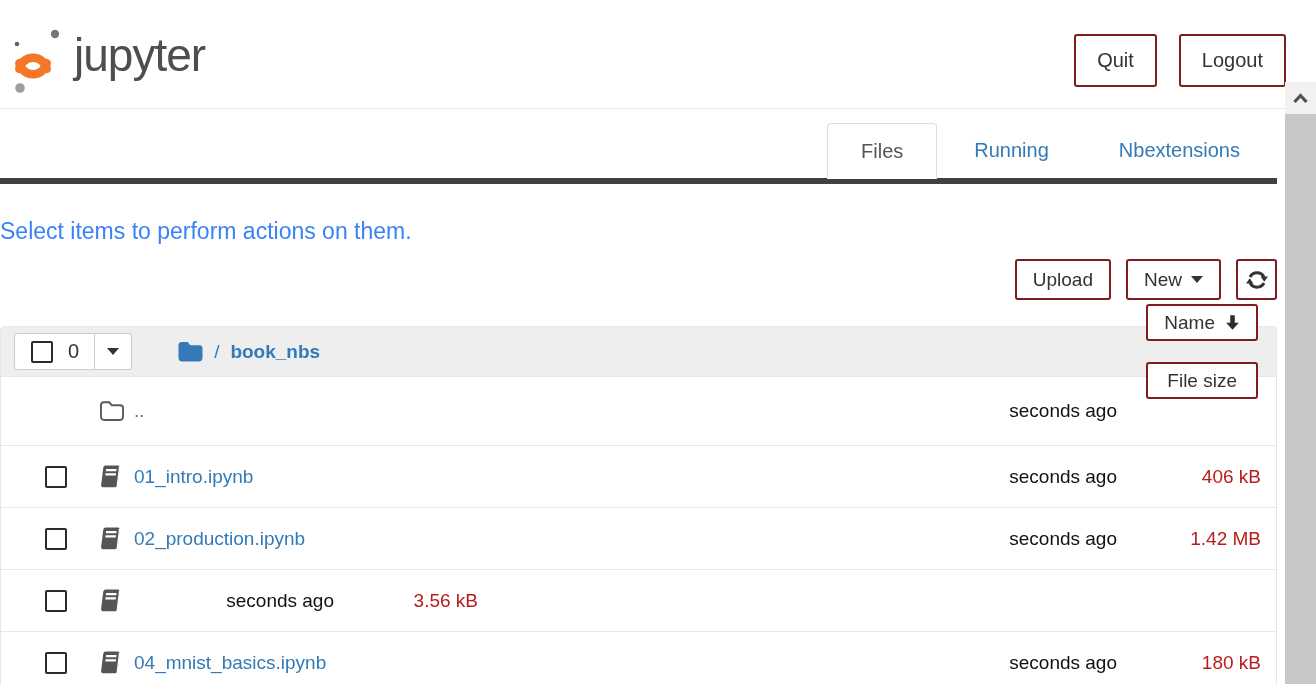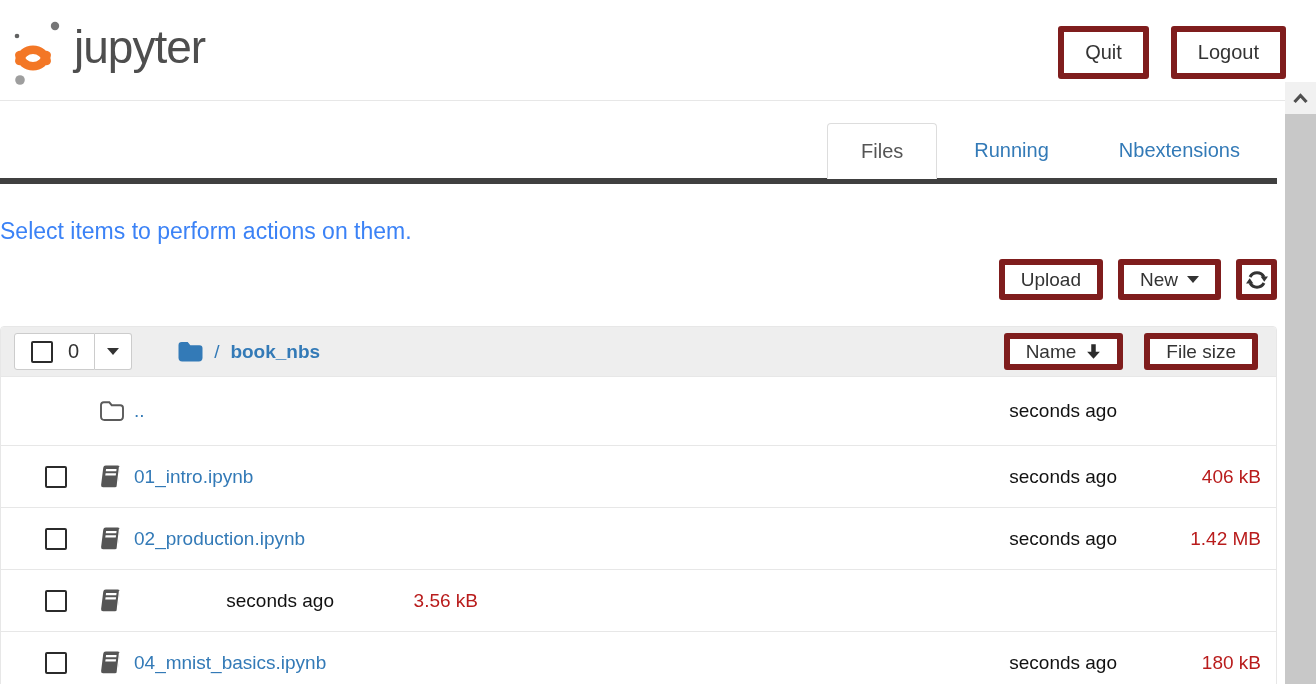--- a/index.html
+++ b/index.html
@@ -4,30 +4,30 @@
 <style>
   * { box-sizing: border-box; margin: 0; padding: 0; }
   html,body { background:#fff; }
   .screen {
     position: relative; width: 1316px; height: 684px; overflow: hidden;
     background: #fff; font-family: "Liberation Sans", sans-serif; color: #333;
   }
 
   
   .topbar {
-    position: absolute; top: 4px; left: 0; right: 0; height: 97px;
+    position: absolute; top: 12px; left: 0; right: 0; height: 97px;
     border-bottom: 1px solid #e7e7e7;
     display: flex; align-items: center; justify-content: space-between;
     padding: 0 30px 0 8px;
   }
   .logo { display: flex; align-items: center; }
   .logo-text { font-size: 46px; color: #4e4e4e; letter-spacing: -1px; margin-left: 8px; line-height: 1; padding-bottom: 10px; }
   .topbar-buttons { display: flex; gap: 22px; }
   .btn {
-    background: #fff; border: 6px solid #7f1d1d; border-radius: 3px;
+    background: #fff; border: 2px solid #7f1d1d; border-radius: 3px;
     color: #333; font-size: 20px; font-family: inherit; cursor: pointer;
     display: flex; align-items: center; justify-content: center;
   }
   .btn-top { height: 53px; padding: 0 21px; }
 
   
   .scrollbar { position: absolute; top: 82px; right: 0; width: 31px; bottom: 0; background: #c8c8c8; }
   .scroll-up-btn { height: 32px; background: #f1f1f1; display: flex; align-items: center; justify-content: center; }
 
   
@@ -60,21 +60,21 @@
   .select-group { display: flex; }
   .sel-btn { height: 37px; background: #fff; border: 1px solid #ccc; display: flex; align-items: center; cursor: pointer; }
   .sel-btn-main { border-radius: 3px 0 0 3px; padding: 0 15px 0 16px; gap: 15px; font-size: 20px; color: #333; }
   .sel-btn-caret { border-radius: 0 3px 3px 0; border-left: none; width: 37px; justify-content: center; }
   .checkbox { width: 22px; height: 22px; border: 2px solid #2b2b2b; border-radius: 2px; background: #fff; cursor: pointer; flex: none; }
 
   .breadcrumb { display: flex; align-items: center; margin-left: 45px; font-size: 19px; }
   .crumb-sep { color: #337ab7; margin: 0 11px 0 10px; cursor: pointer; text-decoration: none; }
   .crumb-current { color: #337ab7; font-weight: bold; }
 
-  .sort-buttons { margin-left: auto; display: flex; gap: 21px; }
+  .sort-buttons { margin-left: auto; display: flex; gap: 21px; flex-direction: column; }
   .sort-btn { height: 37px; padding: 0 16px; font-size: 19px; gap: 10px; }
 
   .row { display: flex; align-items: center; height: 62px; border-top: 1px solid #e7e7e7; font-size: 19px; background: #fff; }
   .row-parent { border-top: none; height: 68px; }
   .cell-cb { width: 98px; padding-left: 44px; display: flex; align-items: center; flex: none; }
   .cell-icon { width: 35px; flex: none; display: flex; align-items: center; }
   .cell-name { flex: 1; min-width: 0; }
   .name-link { color: #337ab7; text-decoration: none; cursor: pointer; }
   .cell-time { width: 200px; flex: none; text-align: right; color: #111; }
   .cell-size { width: 144px; flex: none; text-align: right; color: #b91c1c; padding-right: 0; margin-right: 15px; }

